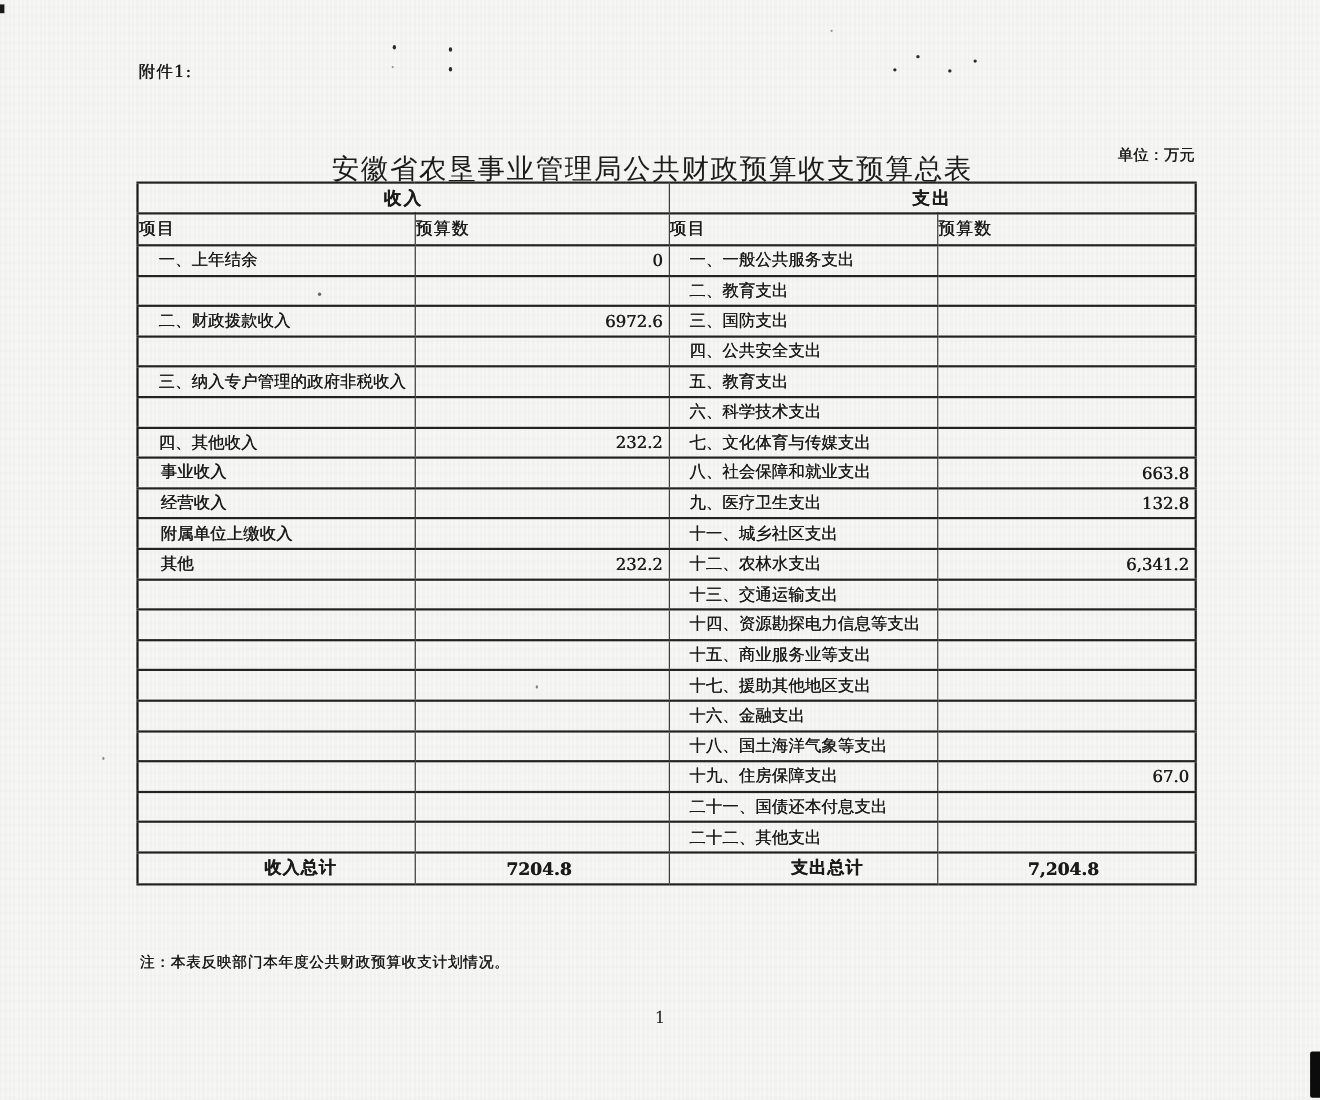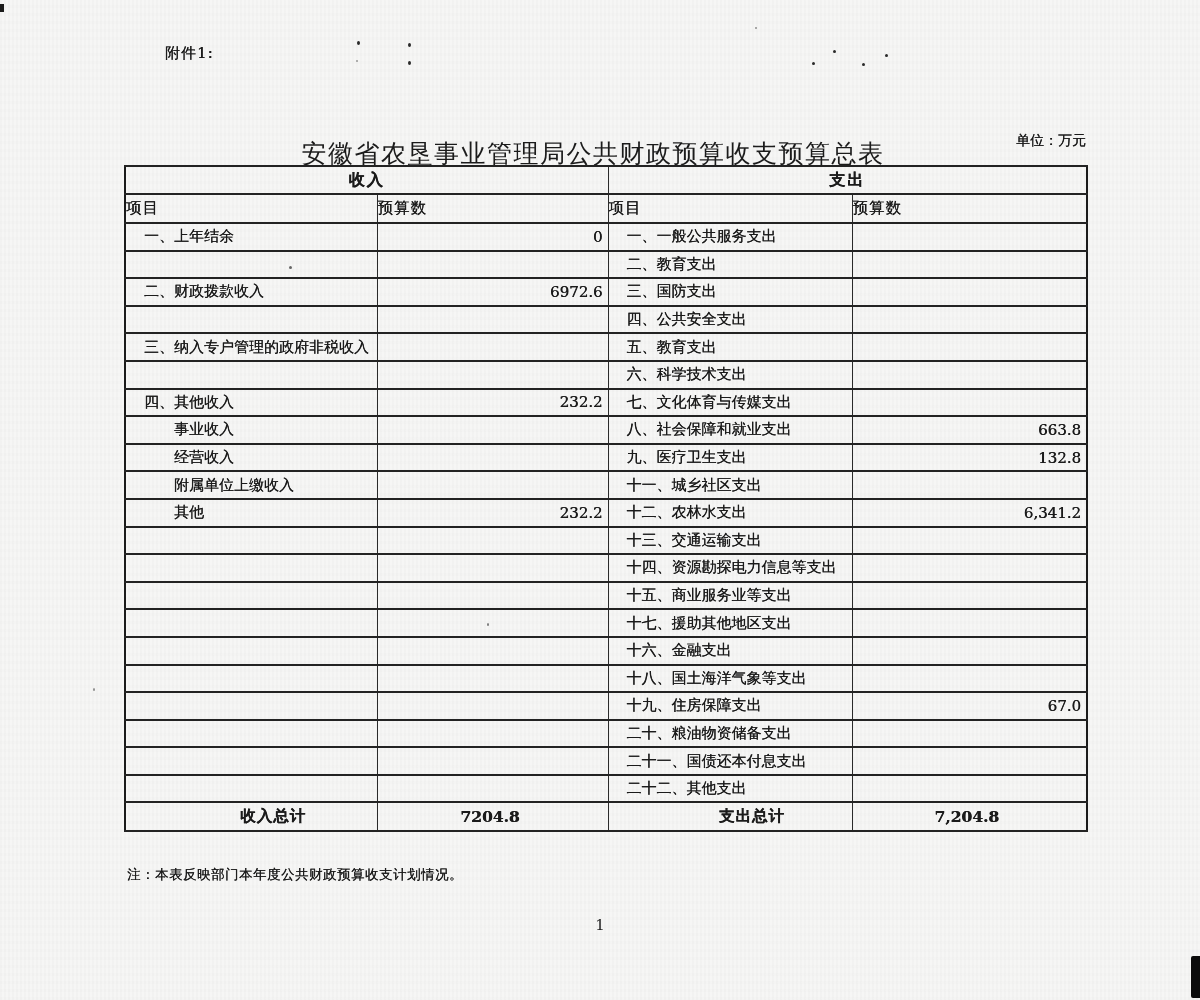--- a/index.html
+++ b/index.html
@@ -17,24 +17,23 @@
       repeating-linear-gradient(0deg, rgba(0,0,0,0.008) 0 3px, transparent 3px 8px);
     font-family: "DejaVu Serif", "Liberation Serif", serif;
     color: #1b1b1b;
     overflow: hidden;
   }
   .ink { text-shadow: 0.35px 0 0 currentColor; }
 
   .attachment {
     position: absolute;
     left: 126px;
-    top: 44px;
+    top: 56px;
     font-size: 15px;
     letter-spacing: 1px;
-    margin-left: 39px;
   }
   .title {
     position: absolute;
     left: 112px;
     top: 93px;
     width: 962px;
     text-align: center;
     font-size: 25px;
     font-weight: normal;
     letter-spacing: 1.5px;
@@ -80,21 +79,21 @@
     height: 27px;
     font-size: 15.5px;
     font-weight: normal;
     text-align: left;
     letter-spacing: 1px;
     border-bottom-width: 2.6px;
     margin-left: 36px;
   }
   tbody td { height: 25.6px; font-size: 15px; }
   tbody td.item { text-align: left; padding-left: 18px; }
-  tbody td.item.indent { padding-left: 48px; }
+  tbody td.item.indent { padding-left: 20px; }
   tbody td.val { text-align: right; padding-right: 5px; }
 
   tfoot td {
     height: 27px;
     font-size: 15.5px;
     font-weight: bold;
     border-top-width: 2.4px;
   }
   tfoot td.total-label { text-align: center; letter-spacing: 1px; padding-left: 44px; }
   tfoot td.val { text-align: center; padding-right: 5px; }
@@ -274,26 +273,20 @@
         </tr>
         <tr>
           <td class="item"></td>
           <td class="val"></td>
           <td class="item">十九、住房保障支出</td>
           <td class="val">67.0</td>
         </tr>
         <tr>
           <td class="item"></td>
           <td class="val"></td>
-          <td class="item">二十、粮油物资储备支出</td>
-          <td class="val"></td>
-        </tr>
-        <tr>
-          <td class="item"></td>
-          <td class="val"></td>
           <td class="item">二十一、国债还本付息支出</td>
           <td class="val"></td>
         </tr>
         <tr>
           <td class="item"></td>
           <td class="val"></td>
           <td class="item">二十二、其他支出</td>
           <td class="val"></td>
         </tr>
       </tbody>

